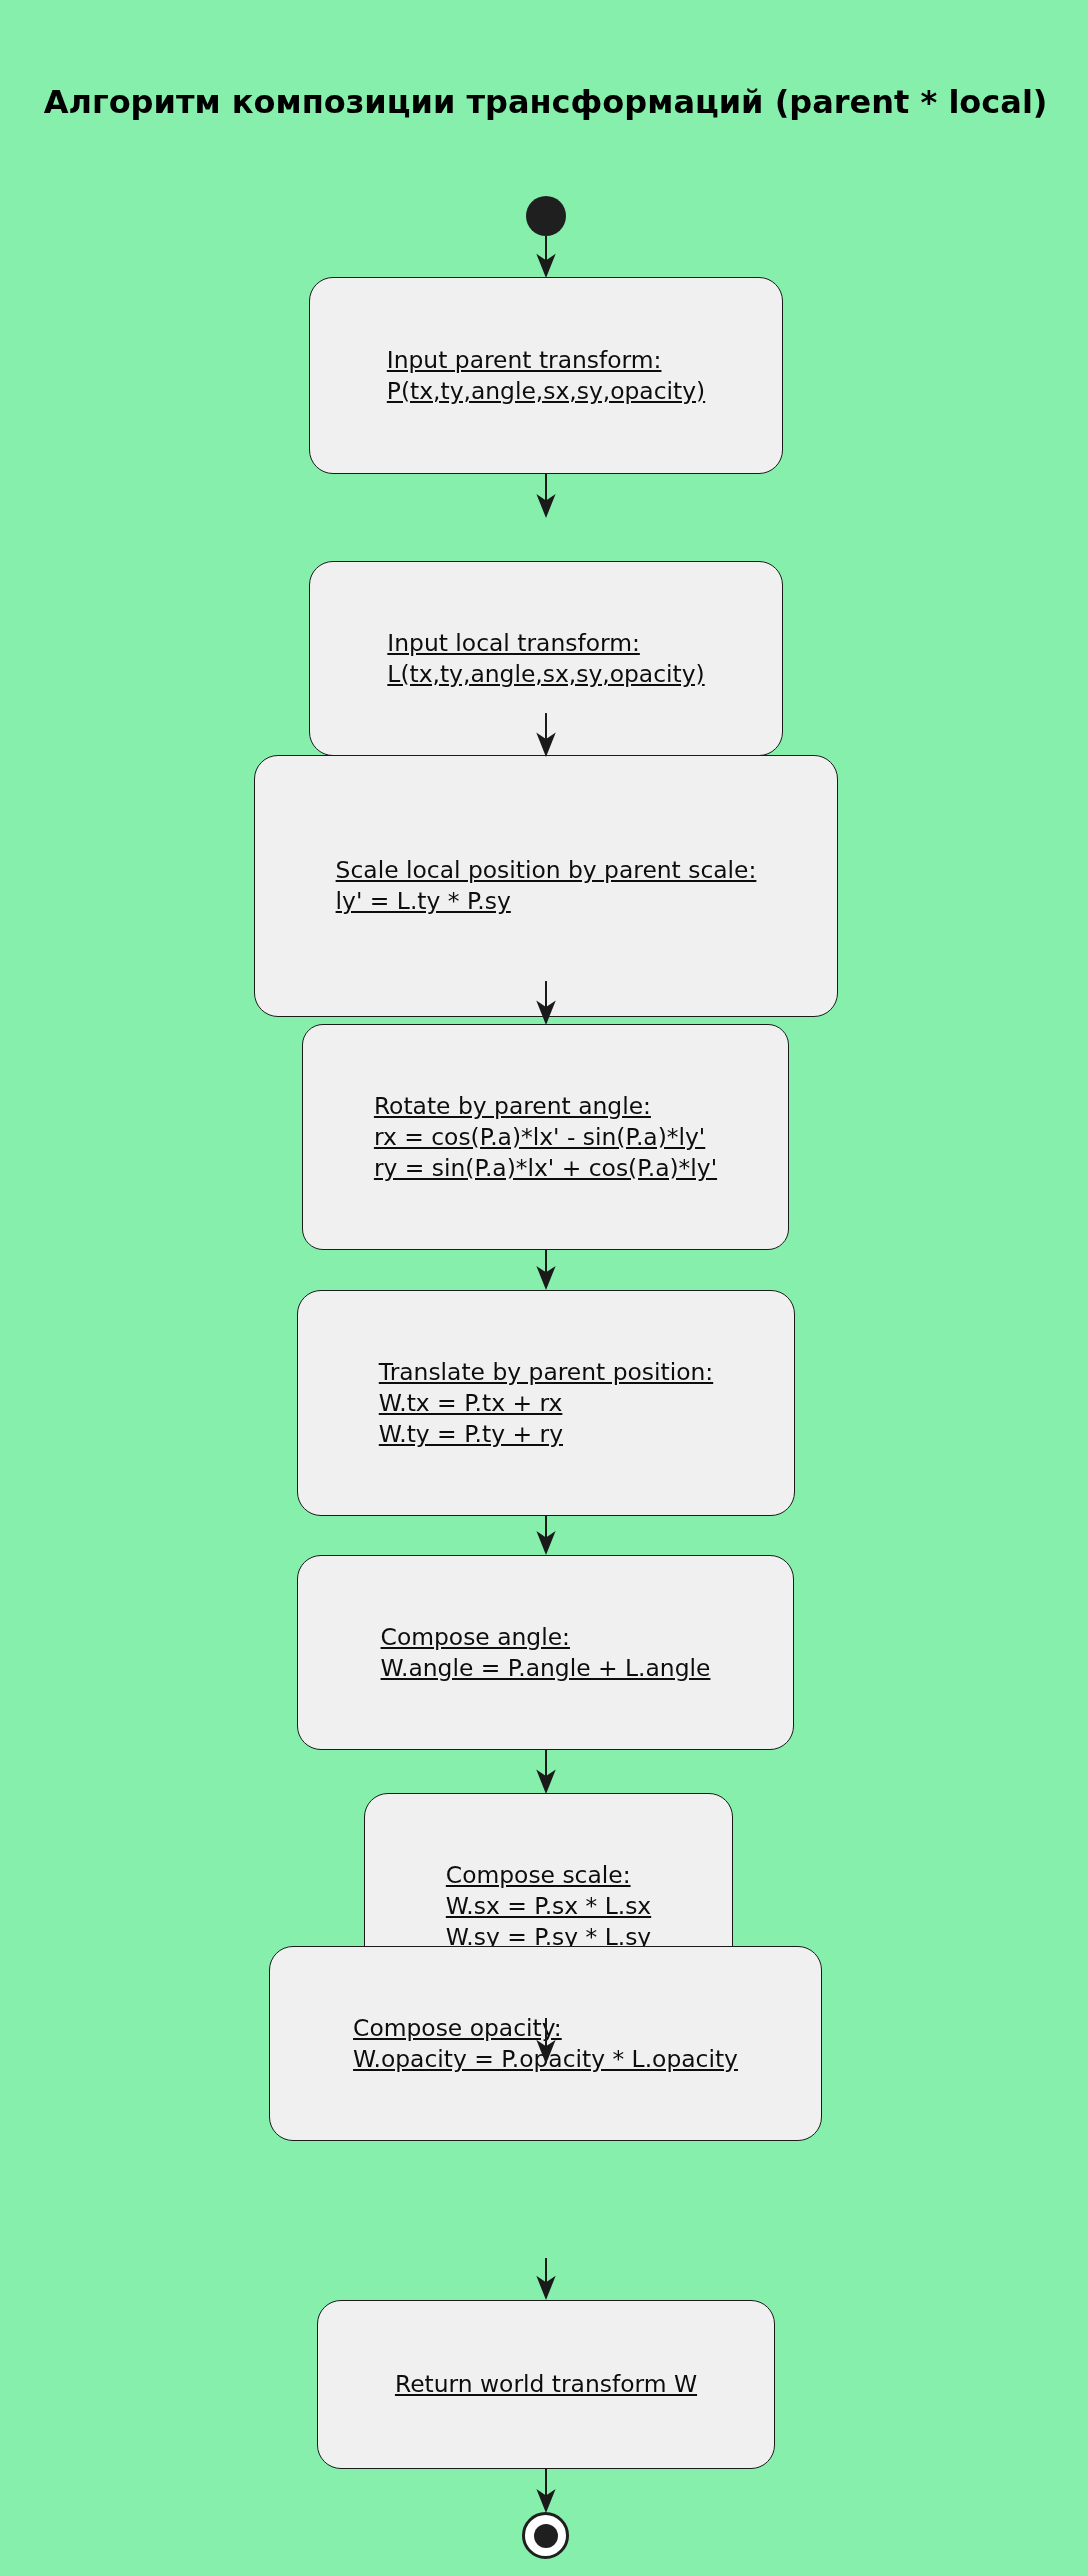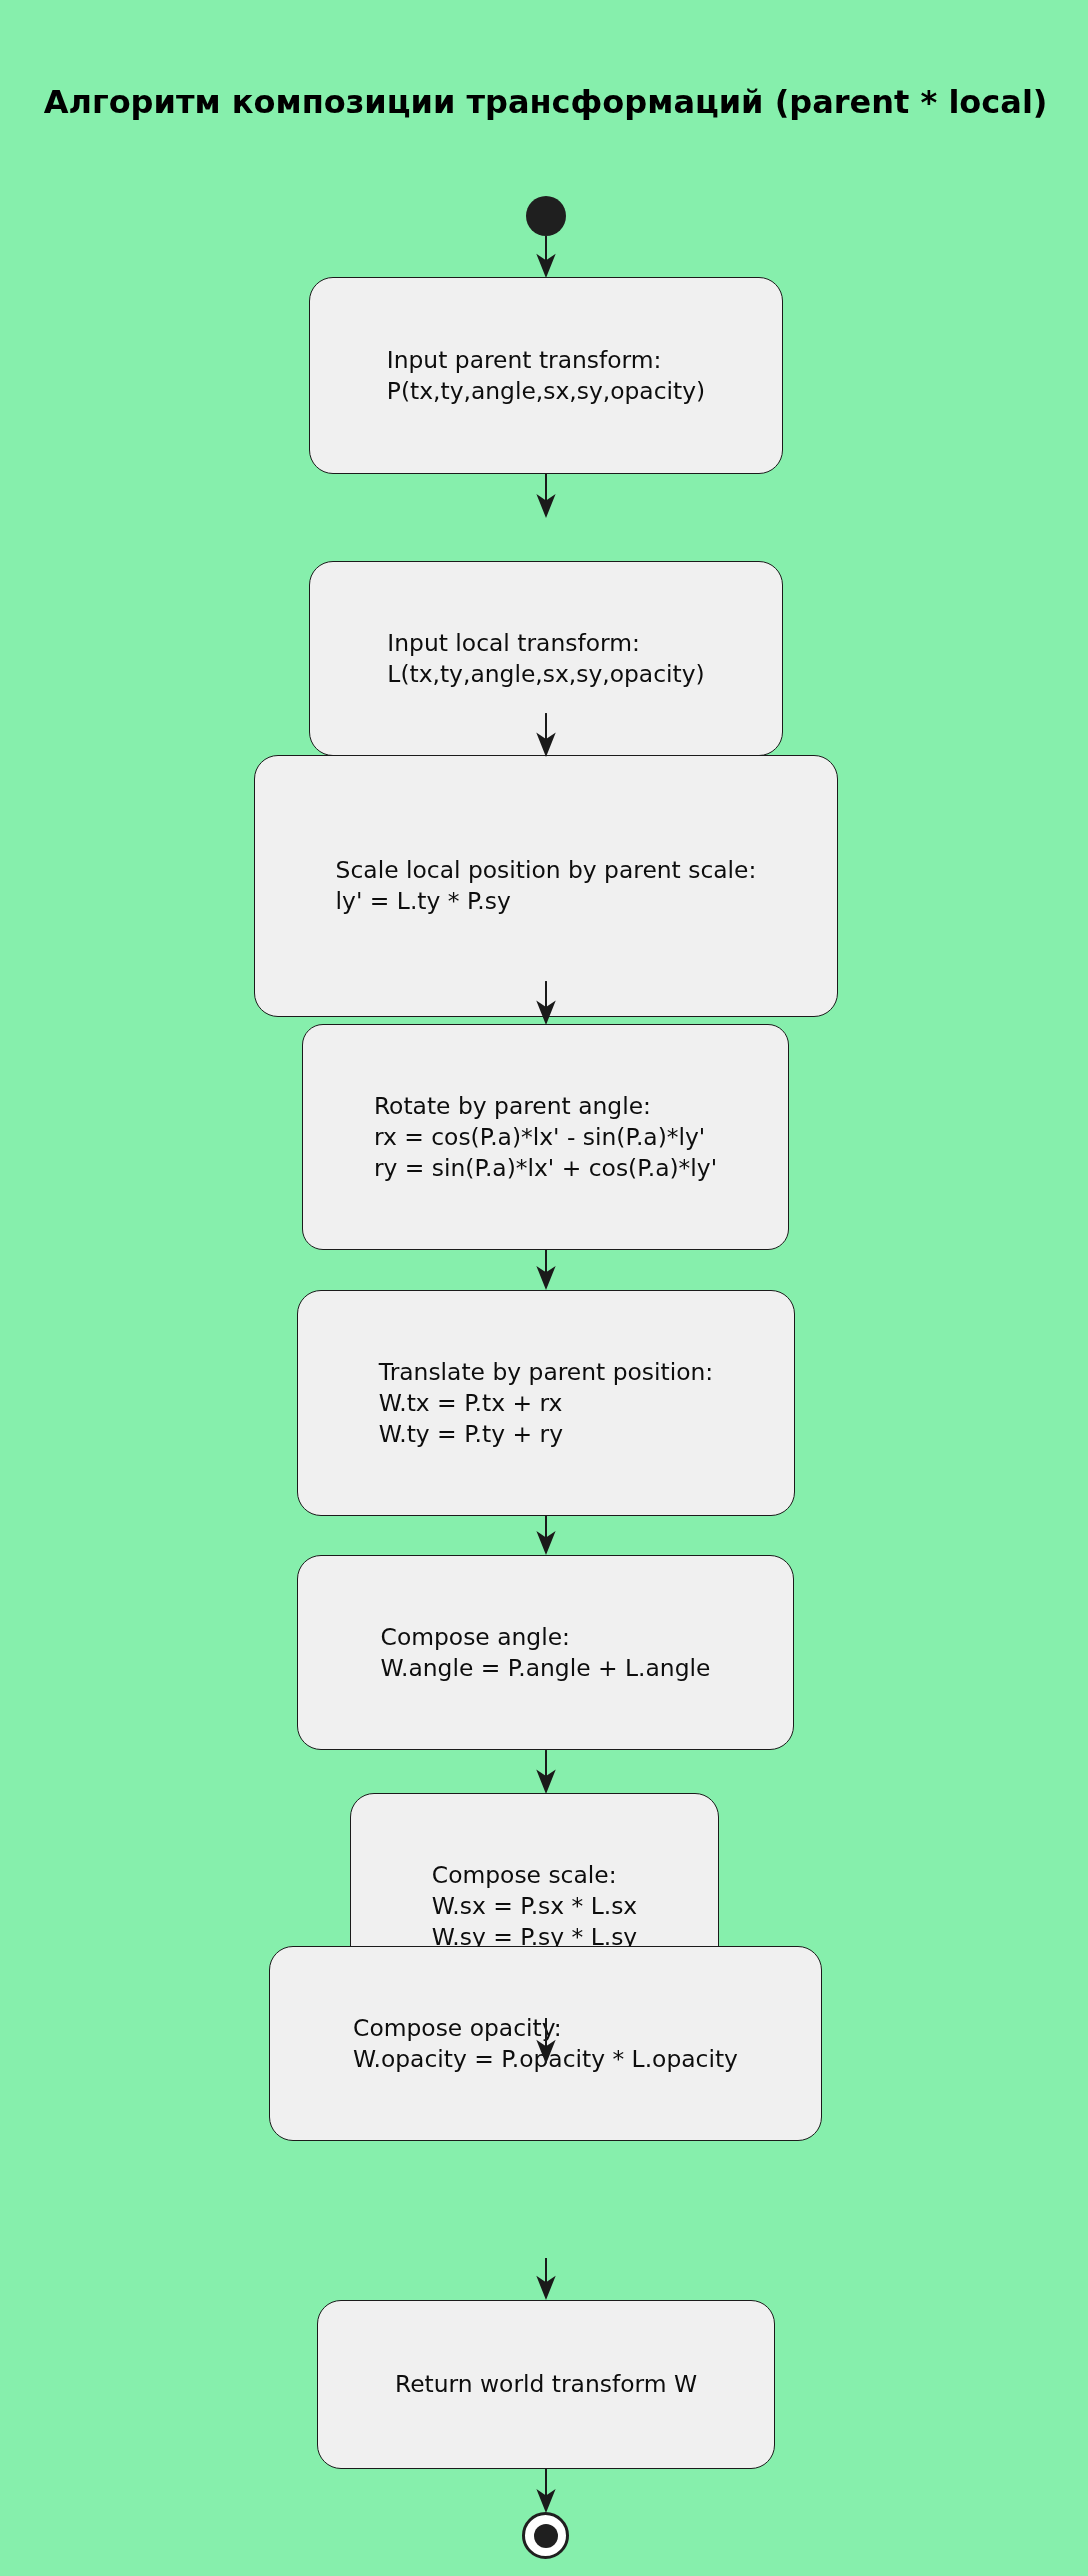--- a/index.html
+++ b/index.html
@@ -31,20 +31,21 @@
     display: flex;
     align-items: center;
   }
   .node .txt {
     margin: 0 auto;
     text-align: left;
     font-size: 23.4px;
     line-height: 31px;
     color: #0d0d0d;
     white-space: pre;
+    text-decoration: underline;
   }
   .start-node {
     position: absolute;
     border-radius: 50%;
     background: #1f1f1f;
   }
   .end-node {
     position: absolute;
     border-radius: 50%;
     background: #ffffff;
@@ -77,21 +78,21 @@
     </div>
     <div class="node" style="left: 302px; top: 1024px; width: 487px; height: 226px; border-radius: 21px;">
       <div class="txt"><div>Rotate by parent angle:</div><div>rx = cos(P.a)*lx' - sin(P.a)*ly'</div><div>ry = sin(P.a)*lx' + cos(P.a)*ly'</div></div>
     </div>
     <div class="node" style="left: 297px; top: 1290px; width: 498px; height: 226px;">
       <div class="txt"><div>Translate by parent position:</div><div>W.tx = P.tx + rx</div><div>W.ty = P.ty + ry</div></div>
     </div>
     <div class="node" style="left: 297px; top: 1555px; width: 497px; height: 195px;">
       <div class="txt"><div>Compose angle:</div><div>W.angle = P.angle + L.angle</div></div>
     </div>
-    <div class="node" style="left: 350px; top: 1793px; width: 369px; height: 226px;">
+    <div class="node" style="left: 364px; top: 1793px; width: 369px; height: 226px;">
       <div class="txt"><div>Compose scale:</div><div>W.sx = P.sx * L.sx</div><div>W.sy = P.sy * L.sy</div></div>
     </div>
     <div class="node" style="left: 269px; top: 1946px; width: 553px; height: 195px;">
       <div class="txt"><div>Compose opacity:</div><div>W.opacity = P.opacity * L.opacity</div></div>
     </div>
     <div class="node" style="left: 317px; top: 2300px; width: 458px; height: 169px;">
       <div class="txt"><div>Return world transform W</div></div>
     </div>
     <svg width="26" height="42" viewBox="0 0 32 52" class="arrow" style="left: 533px; top: 236px;">
       <line x1="16" y1="0" x2="16" y2="46" stroke="#1a1a1a" stroke-width="2.5"></line>

